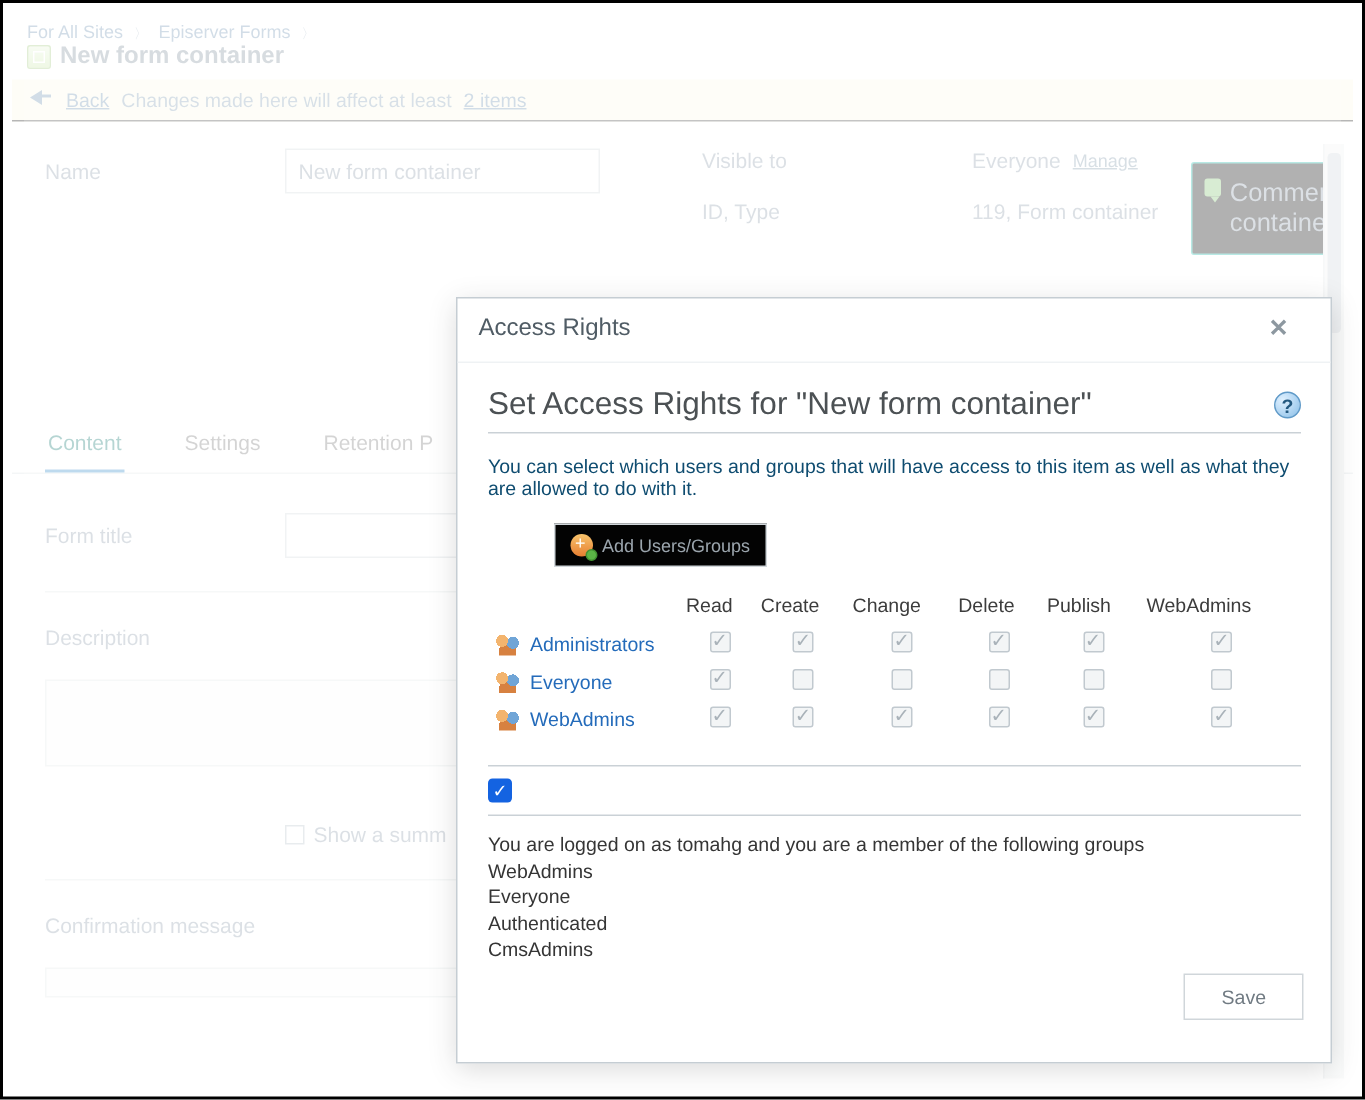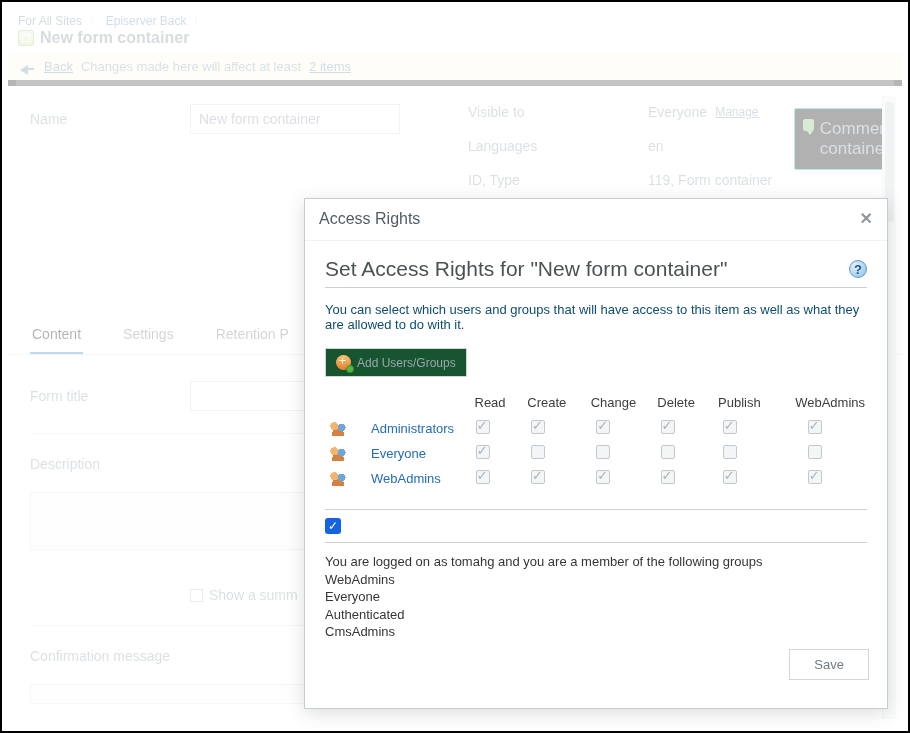--- a/index.html
+++ b/index.html
@@ -43,23 +43,23 @@
     border: 1px solid #9fc87a; border-radius: 2px;
     position: relative;
   }
   .form-icon::after {
     content:""; position:absolute; left:3px; top:3px; right:3px; bottom:3px;
     border: 1px solid #fff;
   }
 
   .notice-bar {
     background: #fdfce9;
-    border-bottom: 6px solid #404040;
+    border-bottom: 1px solid #404040;
     padding: 6px 12px;
-    display: flex; align-items: flex-end; gap: 8px;
+    display: flex; align-items: flex-start; gap: 8px;
     font-size: 13px; color: #7f9bb1;
   }
   .arrow-left {
     width: 16px; height: 10px; position: relative;
   }
   .arrow-left::before {
     content:""; position:absolute; left:0; top:1px;
     border-top:5px solid transparent; border-bottom:5px solid transparent; border-right:8px solid #6b8fb0;
   }
   .arrow-left::after {
@@ -84,21 +84,21 @@
   .info-grid .row .v { display:flex; gap:8px; align-items:center; }
   .info-grid .manage { font-size: 12px; text-decoration: underline; color:#7c94a7; }
 
   .tabs {
     margin-top: 110px;
     border-bottom: 1px solid #e2e6e9;
     display: flex; gap: 38px;
     padding: 0 22px;
   }
   .tab { padding: 10px 2px; font-size: 14px; color:#737373; }
-  .tab.active { color:#000000; border-bottom: 2px solid #2a86c7; }
+  .tab.active { color:#0f766e; border-bottom: 2px solid #2a86c7; }
 
   .form-section { padding: 26px 22px; font-size: 14px; color:#8a9aa9; }
   .form-section .sep { border-top:1px solid #e2e6e9; margin: 22px 0; }
   textarea.bd {
     width: 740px; height: 58px;
     border:1px solid #e2e6e9; background:#fdfdfd;
   }
   .chk-row { display:flex; align-items:center; gap:6px; margin-left: 160px; }
   .chk-box { width:13px; height:13px; border:1px solid #b5c0c8; }
 
@@ -138,60 +138,60 @@
     position:absolute;
     left: 296px; top: 190px;
     width: 584px; height: 511px;
     background:#fff;
     border:1px solid #c4ccd2;
     box-shadow: 0 4px 18px rgba(0,0,0,0.15);
     display:flex; flex-direction:column;
   }
   .dlg-hdr {
     display:flex; justify-content:space-between; align-items:center;
-    padding: 10px 14px 12px 14px;
+    padding: 10px 28px 12px 14px;
     border-bottom:1px solid #eef1f3;
     font-size: 16px; color:#4e5a63;
   }
   .dlg-close { font-size: 16px; color:#8b979f; cursor:pointer; font-weight:700; }
   .dlg-body { padding: 16px 20px 10px 20px; flex:1; overflow:auto; font-size:13px; color:#3a3a3a; }
   .dlg-title-row { display:flex; justify-content:space-between; align-items:center; border-bottom:1px solid #c9d0d5; padding-bottom:6px; }
   .dlg-title { font-size: 21px; color:#4a4f52; }
   .help-icon {
     width:18px; height:18px; border-radius:50%;
     background: radial-gradient(circle at 30% 30%, #dff0ff, #8abee6);
     border:1px solid #5e99c7; display:flex; align-items:center; justify-content:center;
     color:#20577e; font-weight:700; font-size:13px;
   }
   .dlg-desc { margin: 14px 0 16px 0; color:#0c4a6e; }
 
   .add-btn {
     display:flex; align-items:center; gap:6px;
     border:1px solid #cfd5d9; padding:6px 10px;
-    color:#9aa4ac; background:#14532d; font-size:12px;
+    color:#9aa4ac; background:#000000; font-size:12px;margin-left:44px;
   }
   .add-btn .plus {
     width:15px; height:15px; border-radius:50%;
     background: linear-gradient(#f7c36a,#e57c2f);
     position:relative;
   }
   .add-btn .plus::after {
     content:"+"; position:absolute; left:3px; top:-1px; font-size:12px; color:#fff;
   }
   .add-btn .plus-badge {
     position:absolute; right:-3px; bottom:-3px; width:8px; height:8px; border-radius:50%;
     background:#59b444; border:1px solid #3f8f2f;
   }
 
   table.perm { width:100%; border-collapse:collapse; margin-top:14px; font-size:13px; }
-  table.perm th { font-weight:400; color:#3a3a3a; text-align:right; padding: 4px 2px 6px 2px; }
+  table.perm th { font-weight:400; color:#3a3a3a; text-align:left; padding: 4px 2px 6px 2px; }
   table.perm th.first { text-align:left; width:130px; }
   table.perm td { text-align:center; padding: 4px; }
   table.perm td.first { text-align:left; }
-  .grp { display:flex; align-items:center; gap:24px; }
+  .grp { display:flex; align-items:center; gap:6px; }
   .grp a { color:#2169b9; text-decoration:none; }
   .grp-icon {
     width:18px; height:14px;
     background:
       radial-gradient(circle at 30% 30%, #f2b36c 0 4px, transparent 4px),
       radial-gradient(circle at 70% 40%, #6ea4d6 0 4px, transparent 4px),
       radial-gradient(circle at 50% 85%, #d67f3e 0 6px, transparent 6px);
   }
   .cb {
     display:inline-block; width:14px; height:14px; border:1px solid #c0c8ce; border-radius:2px;
@@ -223,21 +223,21 @@
 </head>
 <body>
 
 <div class="page">
 
   <div class="dimmed">
 
     <div class="breadcrumbs">
       <a href="#">For All Sites</a>
       <span class="chev">〉</span>
-      <a href="#">Episerver Back</a>
+      <a href="#">Episerver Forms</a>
       <span class="chev">〉</span>
     </div>
 
     <div class="title-row">
       <span class="form-icon"></span>
       <span>New form container</span>
     </div>
 
     <div class="notice-bar">
       <span class="arrow-left"></span>
@@ -253,24 +253,20 @@
           <input class="text" value="New form container" style="">
         </div>
       </div>
       <div class="col info-grid">
         <div class="row">
           <div class="k">Visible to</div>
           <div class="v">
             <span>Everyone</span>
             <a href="#" class="manage">Manage</a>
           </div>
-        </div>
-        <div class="row">
-          <div class="k">Languages</div>
-          <div class="v">en</div>
         </div>
         <div class="row">
           <div class="k">ID, Type</div>
           <div class="v">119, Form container</div>
         </div>
       </div>
     </div>
 
     <div class="tabs">
       <div class="tab active">Content</div>

